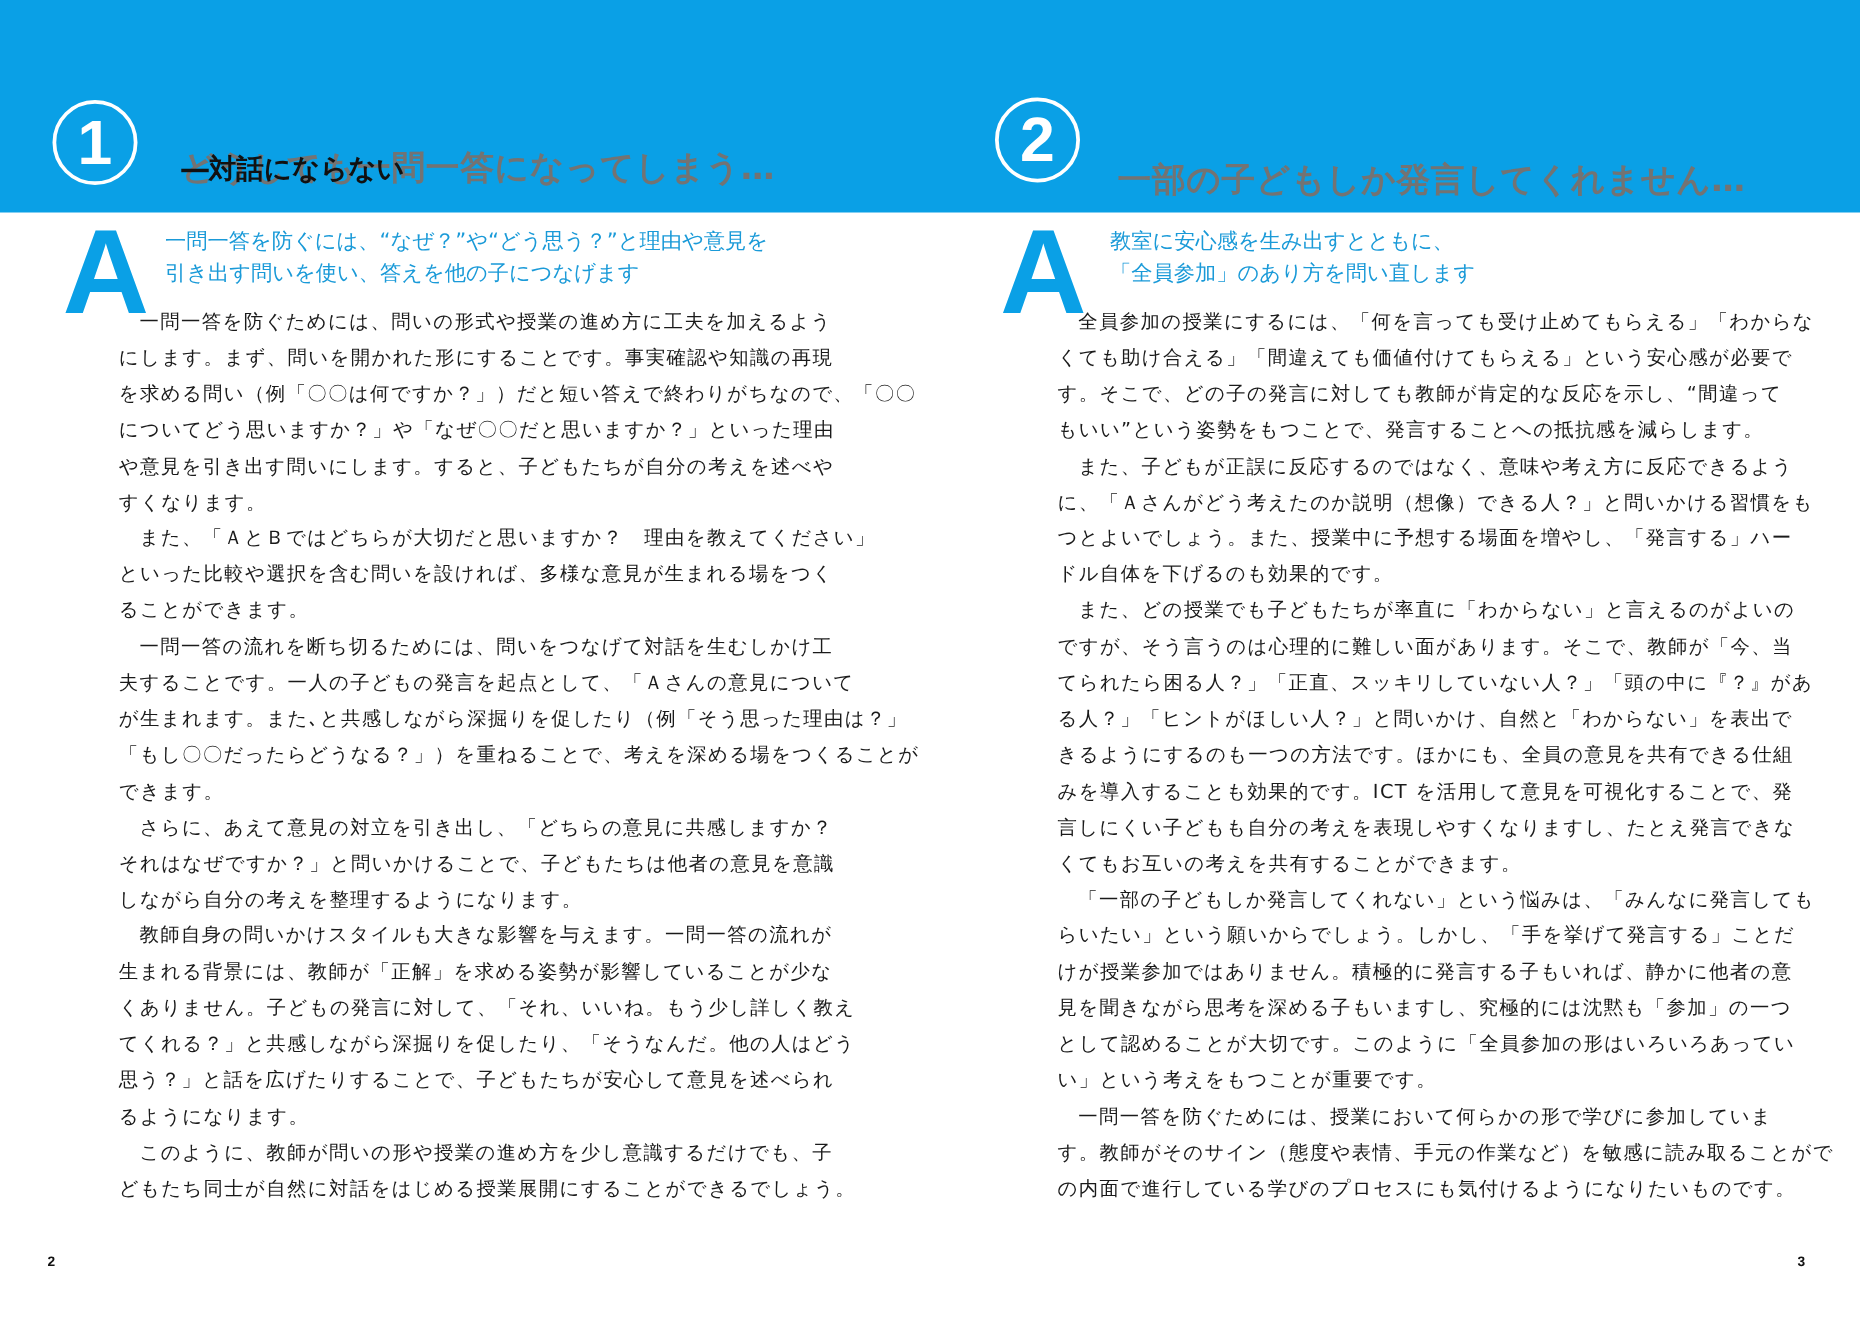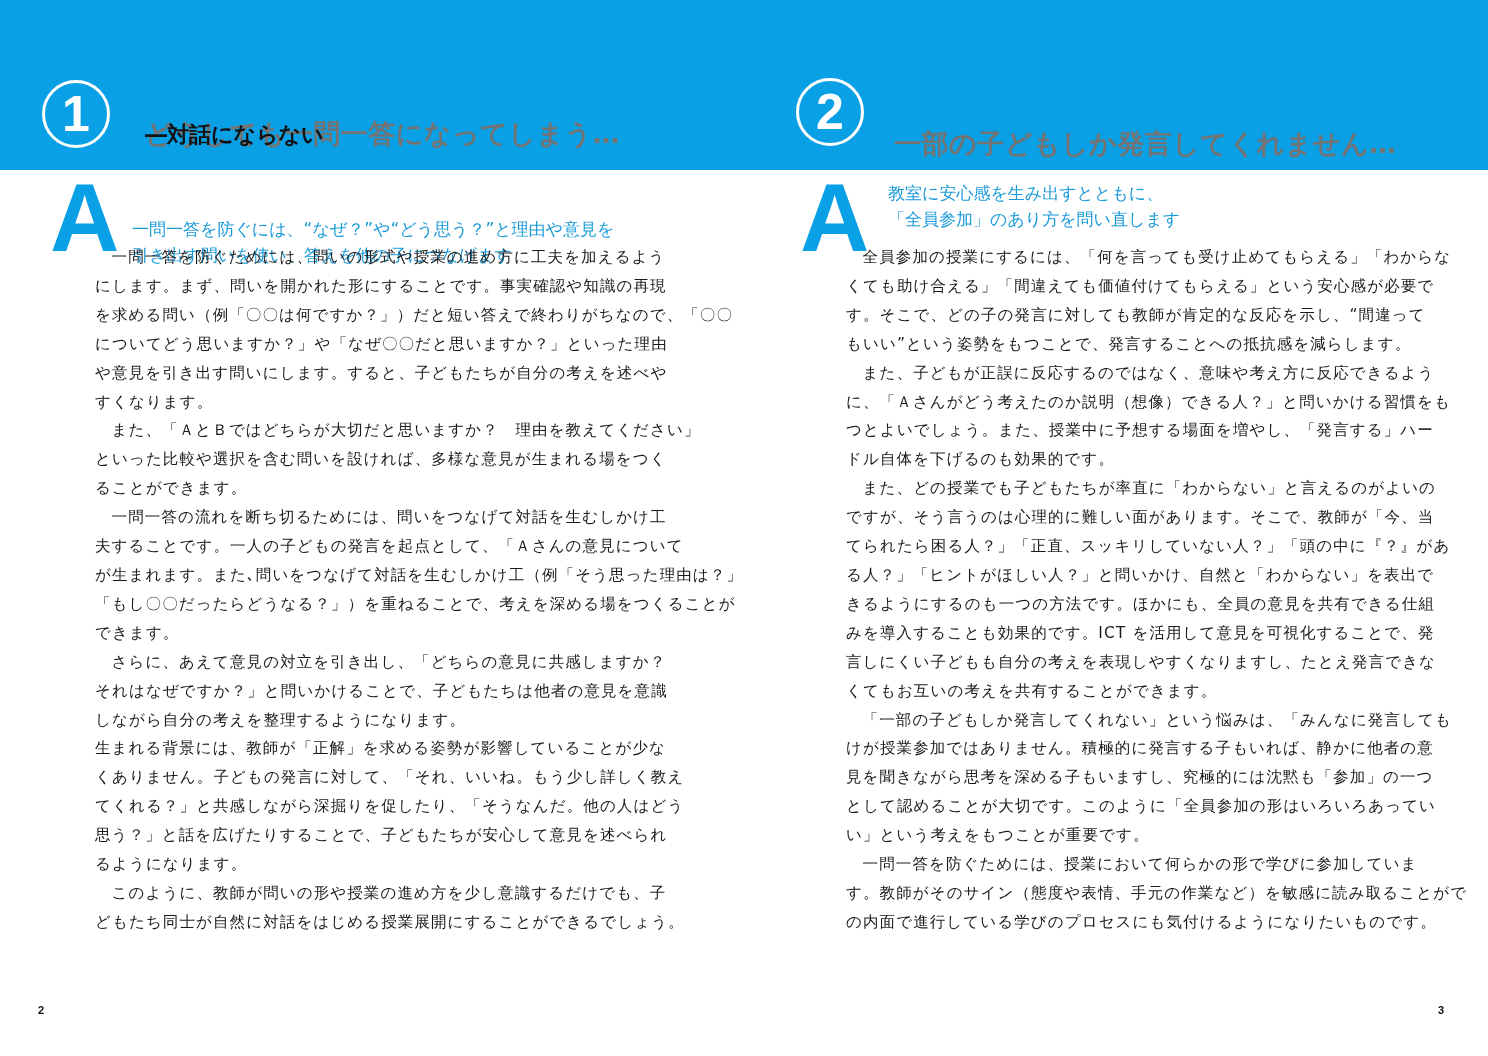--- a/index.html
+++ b/index.html
@@ -41,21 +41,21 @@
       position: absolute; color: #0aa0e6; font-weight: bold; font-size: 96px;
       font-family: "Liberation Sans", sans-serif; line-height: 1;
     }
     .page.left .big-a { left: 50px; top: 170px; }
     .page.right .big-a { left: 56px; top: 170px; }
 
     .a-head {
       position: absolute; color: #1a9ad8; font-size: 17px; line-height: 26px;
       white-space: nowrap;
     }
-    .page.left .a-head { left: 132px; top: 180px; margin-top: 36px; }
+    .page.left .a-head { left: 132px; top: 180px; }
     .page.right .a-head { left: 144px; top: 180px; }
 
     .body-text {
       position: absolute; top: 243px; font-size: 15.5px; line-height: 28.9px;
       letter-spacing: 1.1px; color: #1a1a1a; margin-left: 20px;
     }
     .page.left .body-text { left: 75px; width: 600px; }
     .page.right .body-text { left: 82px; width: 600px; }
     .line { display: block; white-space: nowrap; }
 
@@ -87,26 +87,27 @@
     <span class="line">にします。まず、問いを開かれた形にすることです。事実確認や知識の再現</span>
     <span class="line">を求める問い（例「〇〇は何ですか？」）だと短い答えで終わりがちなので、「〇〇</span>
     <span class="line">についてどう思いますか？」や「なぜ〇〇だと思いますか？」といった理由</span>
     <span class="line">や意見を引き出す問いにします。すると、子どもたちが自分の考えを述べや</span>
     <span class="line">すくなります。</span>
     <span class="line">　また、「ＡとＢではどちらが大切だと思いますか？　理由を教えてください」</span>
     <span class="line">といった比較や選択を含む問いを設ければ、多様な意見が生まれる場をつく</span>
     <span class="line">ることができます。</span>
     <span class="line">　一問一答の流れを断ち切るためには、問いをつなげて対話を生むしかけ工</span>
     <span class="line">夫することです。一人の子どもの発言を起点として、「Ａさんの意見について</span>
-    <span class="line">が生まれます。また､問いをつなげて対話を生むしかけ工（例「そう思った理由は？」</span>
+    <span class="line">が生まれます。また､と共感しながら深掘りを促したり（例「そう思った理由は？」</span>
     <span class="line">「もし〇〇だったらどうなる？」）を重ねることで、考えを深める場をつくることが</span>
     <span class="line">できます。</span>
     <span class="line">　さらに、あえて意見の対立を引き出し、「どちらの意見に共感しますか？</span>
     <span class="line">それはなぜですか？」と問いかけることで、子どもたちは他者の意見を意識</span>
     <span class="line">しながら自分の考えを整理するようになります。</span>
+    <span class="line">　教師自身の問いかけスタイルも大きな影響を与えます。一問一答の流れが</span>
     <span class="line">生まれる背景には、教師が「正解」を求める姿勢が影響していることが少な</span>
     <span class="line">くありません。子どもの発言に対して、「それ、いいね。もう少し詳しく教え</span>
     <span class="line">てくれる？」と共感しながら深掘りを促したり、「そうなんだ。他の人はどう</span>
     <span class="line">思う？」と話を広げたりすることで、子どもたちが安心して意見を述べられ</span>
     <span class="line">るようになります。</span>
     <span class="line">　このように、教師が問いの形や授業の進め方を少し意識するだけでも、子</span>
     <span class="line">どもたち同士が自然に対話をはじめる授業展開にすることができるでしょう。</span>
   </div>
 
   <div class="page-num">2</div>
@@ -133,20 +134,21 @@
     <span class="line">ドル自体を下げるのも効果的です。</span>
     <span class="line">　また、どの授業でも子どもたちが率直に「わからない」と言えるのがよいの</span>
     <span class="line">ですが、そう言うのは心理的に難しい面があります。そこで、教師が「今、当</span>
     <span class="line">てられたら困る人？」「正直、スッキリしていない人？」「頭の中に『？』があ</span>
     <span class="line">る人？」「ヒントがほしい人？」と問いかけ、自然と「わからない」を表出で</span>
     <span class="line">きるようにするのも一つの方法です。ほかにも、全員の意見を共有できる仕組</span>
     <span class="line">みを導入することも効果的です。ICT を活用して意見を可視化することで、発</span>
     <span class="line">言しにくい子どもも自分の考えを表現しやすくなりますし、たとえ発言できな</span>
     <span class="line">くてもお互いの考えを共有することができます。</span>
     <span class="line">　「一部の子どもしか発言してくれない」という悩みは、「みんなに発言しても</span>
+    <span class="line">らいたい」という願いからでしょう。しかし、「手を挙げて発言する」ことだ</span>
     <span class="line">けが授業参加ではありません。積極的に発言する子もいれば、静かに他者の意</span>
     <span class="line">見を聞きながら思考を深める子もいますし、究極的には沈黙も「参加」の一つ</span>
     <span class="line">として認めることが大切です。このように「全員参加の形はいろいろあってい</span>
     <span class="line">い」という考えをもつことが重要です。</span>
     <span class="line">　一問一答を防ぐためには、授業において何らかの形で学びに参加していま</span>
     <span class="line">す。教師がそのサイン（態度や表情、手元の作業など）を敏感に読み取ることがで</span>
     <span class="line">の内面で進行している学びのプロセスにも気付けるようになりたいものです。</span>
   </div>
 
   <div class="page-num">3</div>

